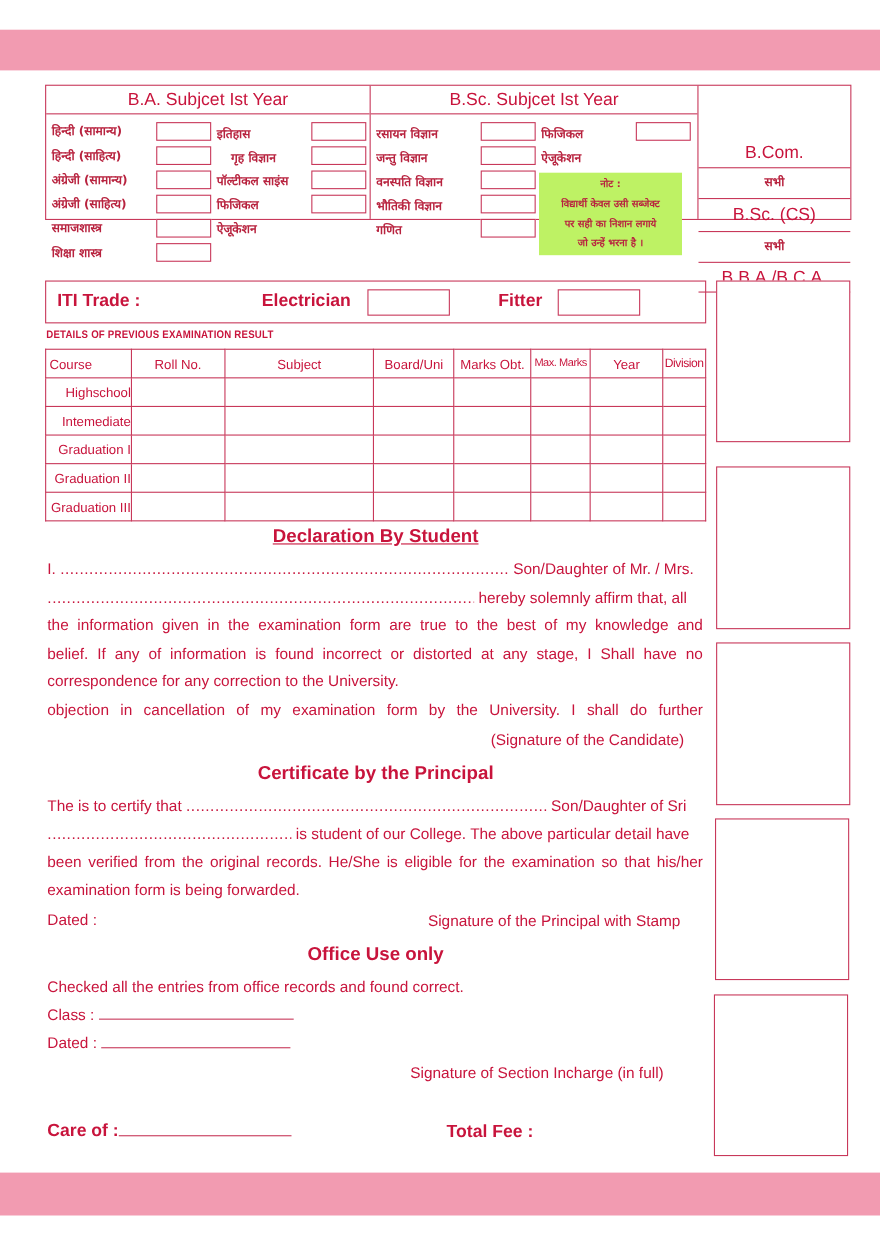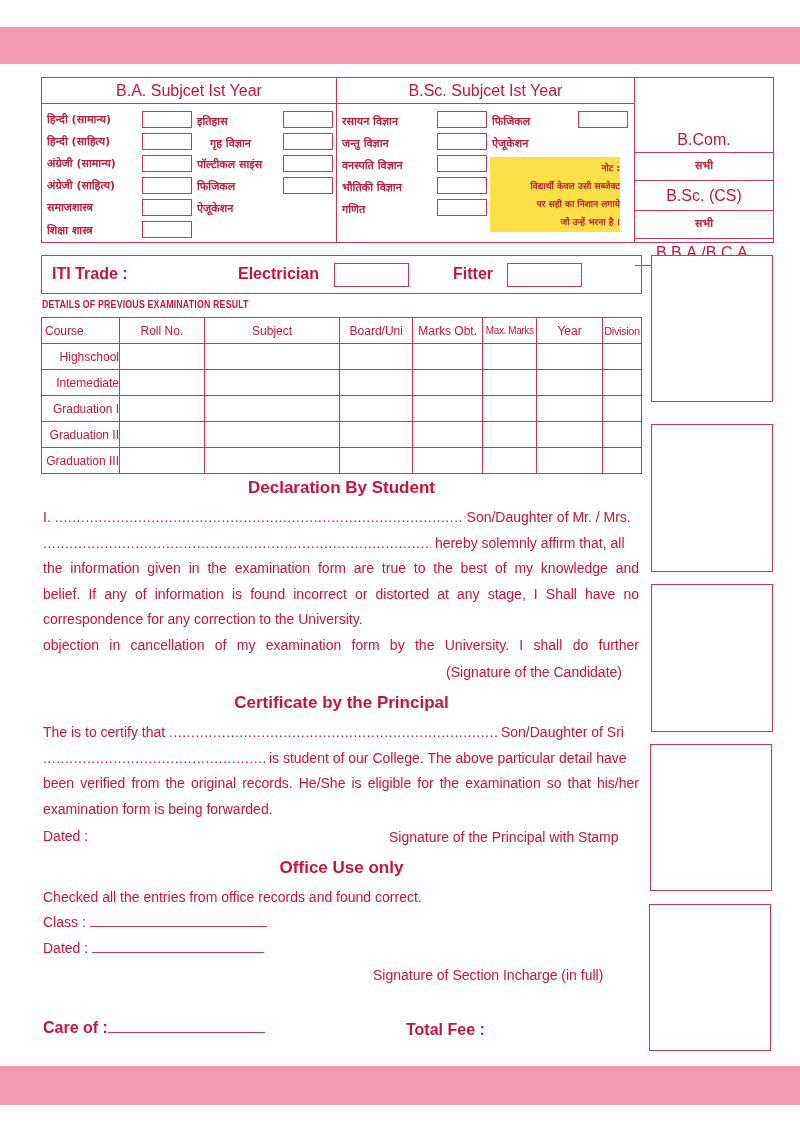--- a/index.html
+++ b/index.html
@@ -3,29 +3,29 @@
 <meta charset="utf-8">
 <style>
   * { box-sizing: border-box; margin: 0; padding: 0; }
   html, body { width: 800px; height: 1132px; background: #ffffff; overflow: hidden; }
   body { position: relative; font-family: "Liberation Sans", "DejaVu Sans", sans-serif; color: #c8143c; }
   .band { position: absolute; left: 0; width: 800px; background: #f29bb1; }
   .band.top { top: 27px; height: 37px; }
   .band.bottom { top: 1066px; height: 39px; }
 
   
-  #subjects { position: absolute; left: 41px; top: 77px; width: 733px; height: 166px; border: 1.5px solid #c8385a; padding-left: 48px; }
+  #subjects { position: absolute; left: 41px; top: 77px; width: 733px; height: 123px; border: 1.5px solid #c8385a; padding-left: 48px; }
   .col { position: absolute; top: 0; height: 100%; }
   .col.ba { left: 0; width: 295px; border-right: 1.5px solid #c8385a; }
   .col.bsc { left: 295px; width: 298px; border-right: 1.5px solid #c8385a; }
   .col.other { left: 593px; width: 138px; margin-top: 48px; }
   .col-head { height: 26px; border-bottom: 1.5px solid #c8385a; text-align: center; font-size: 16px; line-height: 25px; }
   .subj { position: absolute; font-family: "DejaVu Sans", sans-serif; font-size: 11px; font-weight: bold; color: #b8233f; white-space: nowrap; }
   .cbox { position: absolute; width: 50px; height: 17px; border: 1px solid #c8385a; background: #fff; }
-  .note { position: absolute; left: 153px; top: 79px; width: 130px; height: 75px; background: #fde047; text-align: right; font-family: "DejaVu Sans", sans-serif; font-size: 9px; font-weight: bold; color: #b8233f; line-height: 18px; padding-top: 2px; }
+  .note { position: absolute; left: 153px; top: 79px; width: 130px; height: 75px; background: #bef264; text-align: center; font-family: "DejaVu Sans", sans-serif; font-size: 9px; font-weight: bold; color: #b8233f; line-height: 18px; padding-top: 2px; }
   .other-row { border-bottom: 1.5px solid #c8385a; text-align: center; }
   .other-row.big { height: 27px; font-size: 16px; line-height: 28px; }
   .other-row.small { height: 28px; font-family: "DejaVu Sans", sans-serif; font-size: 11px; font-weight: bold; line-height: 26px; color: #b8233f; }
   .other-row.last { border-bottom: none; }
 
   
   #iti { position: absolute; left: 41px; top: 255px; width: 601px; height: 39px; border: 1.5px solid #c8385a; }
   #iti .lbl { position: absolute; top: 9px; font-size: 16px; font-weight: bold; }
   #iti .cbox2 { position: absolute; top: 7px; width: 75px; height: 24px; border: 1px solid #c8385a; background: #fff; }
 
@@ -200,21 +200,21 @@
   </tr>
 </tbody>
   </table>
 
 <div class="photo" style="left:651px;top:255px;height:147px"></div>
 <div class="photo" style="left:651px;top:424px;height:148px"></div>
 <div class="photo" style="left:651px;top:584px;height:148px"></div>
 <div class="photo" style="left:650px;top:744px;height:147px"></div>
 <div class="photo" style="left:649px;top:904px;height:147px"></div>
 
-<div class="section-title" style="top:478px;">Declaration By Student</div>
+<div class="section-title" style="top:478px;text-decoration:underline">Declaration By Student</div>
 <div class="para" style="top:505px">
   <span class="line"><span>I. </span><span class="dots" style="width:408px">...............................................................................................................................................................................................</span><span> Son/Daughter of Mr. / Mrs.</span></span>
   <span class="line"><span class="dots" style="width:388px">...............................................................................................................................................................................................</span><span> hereby solemnly affirm that, all</span></span>
   <span class="line just">the information given in the examination form are true to the best of my knowledge and</span>
   <span class="line just">belief. If any of information is found incorrect or distorted at any stage, I Shall have no</span>
   <span class="line">correspondence for any correction to the University.</span>
   <span class="line just">objection in cancellation of my examination form by the University. I shall do further</span>
 </div>
 <div class="right" style="right:178px;top:664px">(Signature of the Candidate)</div>
 

